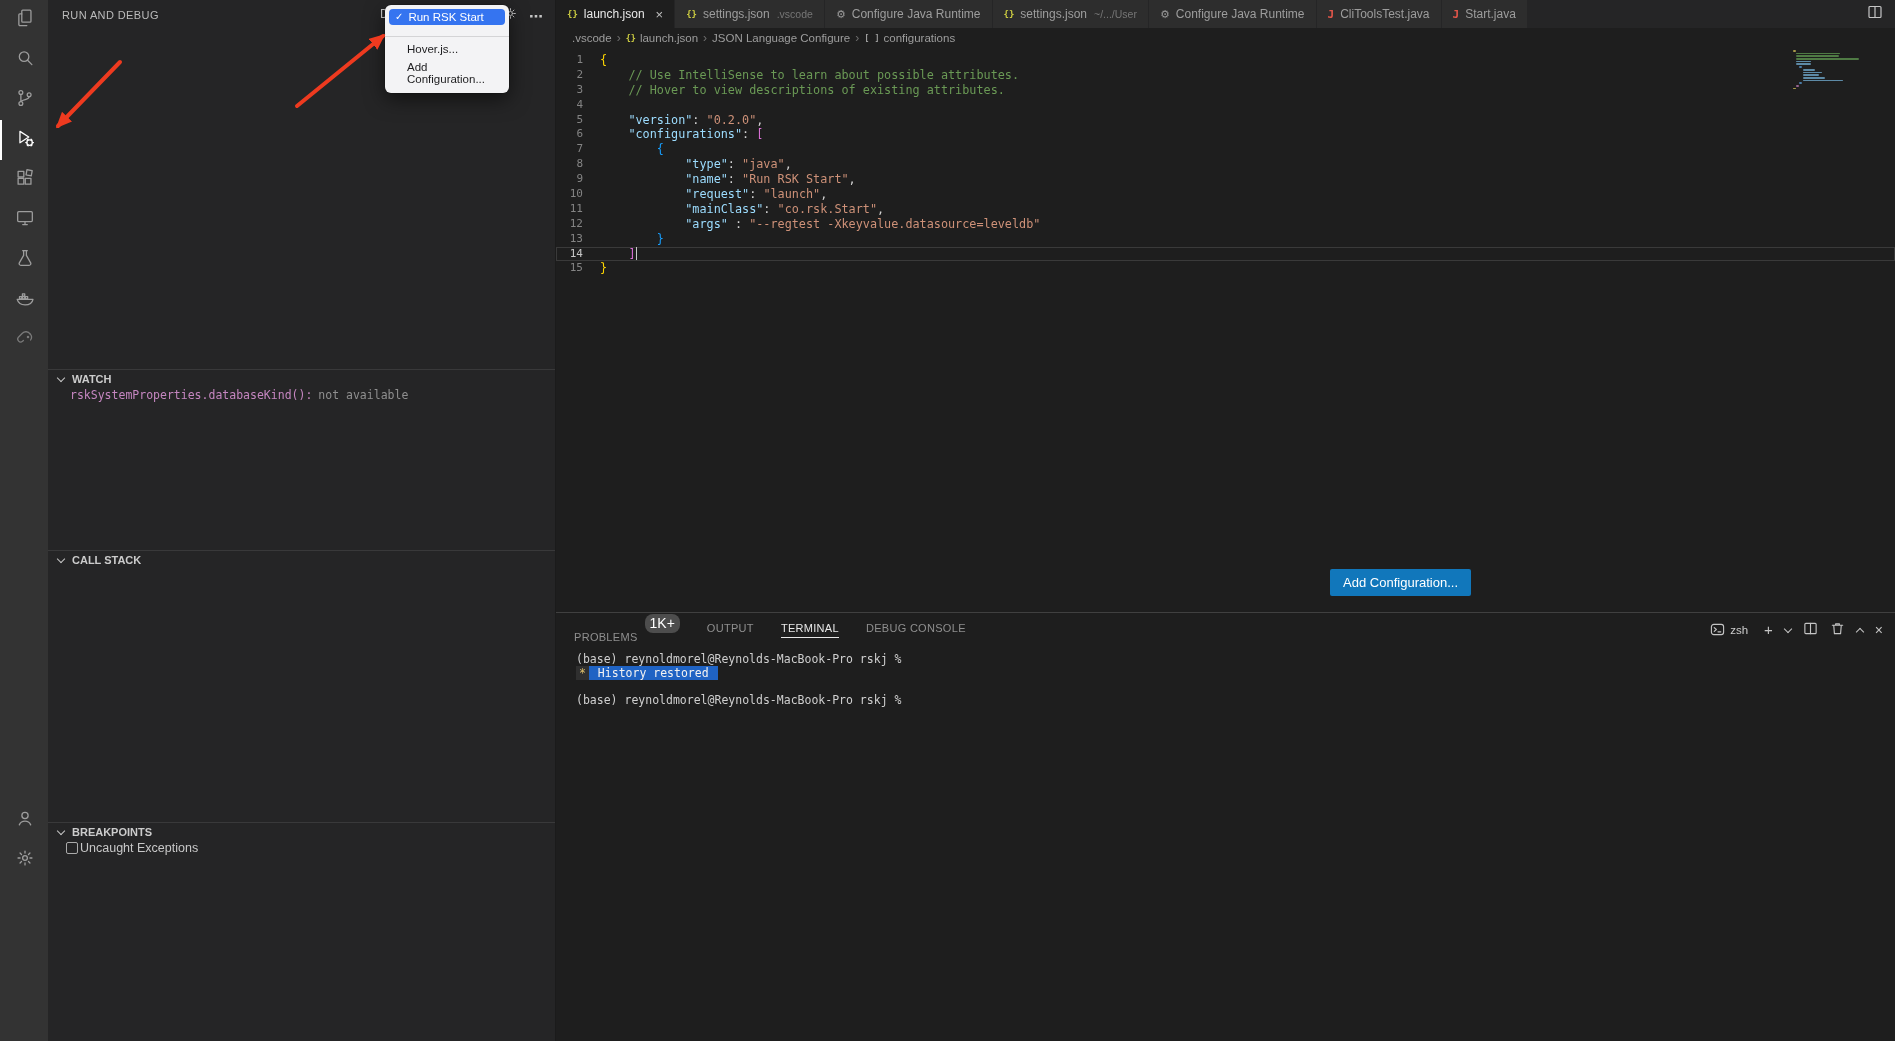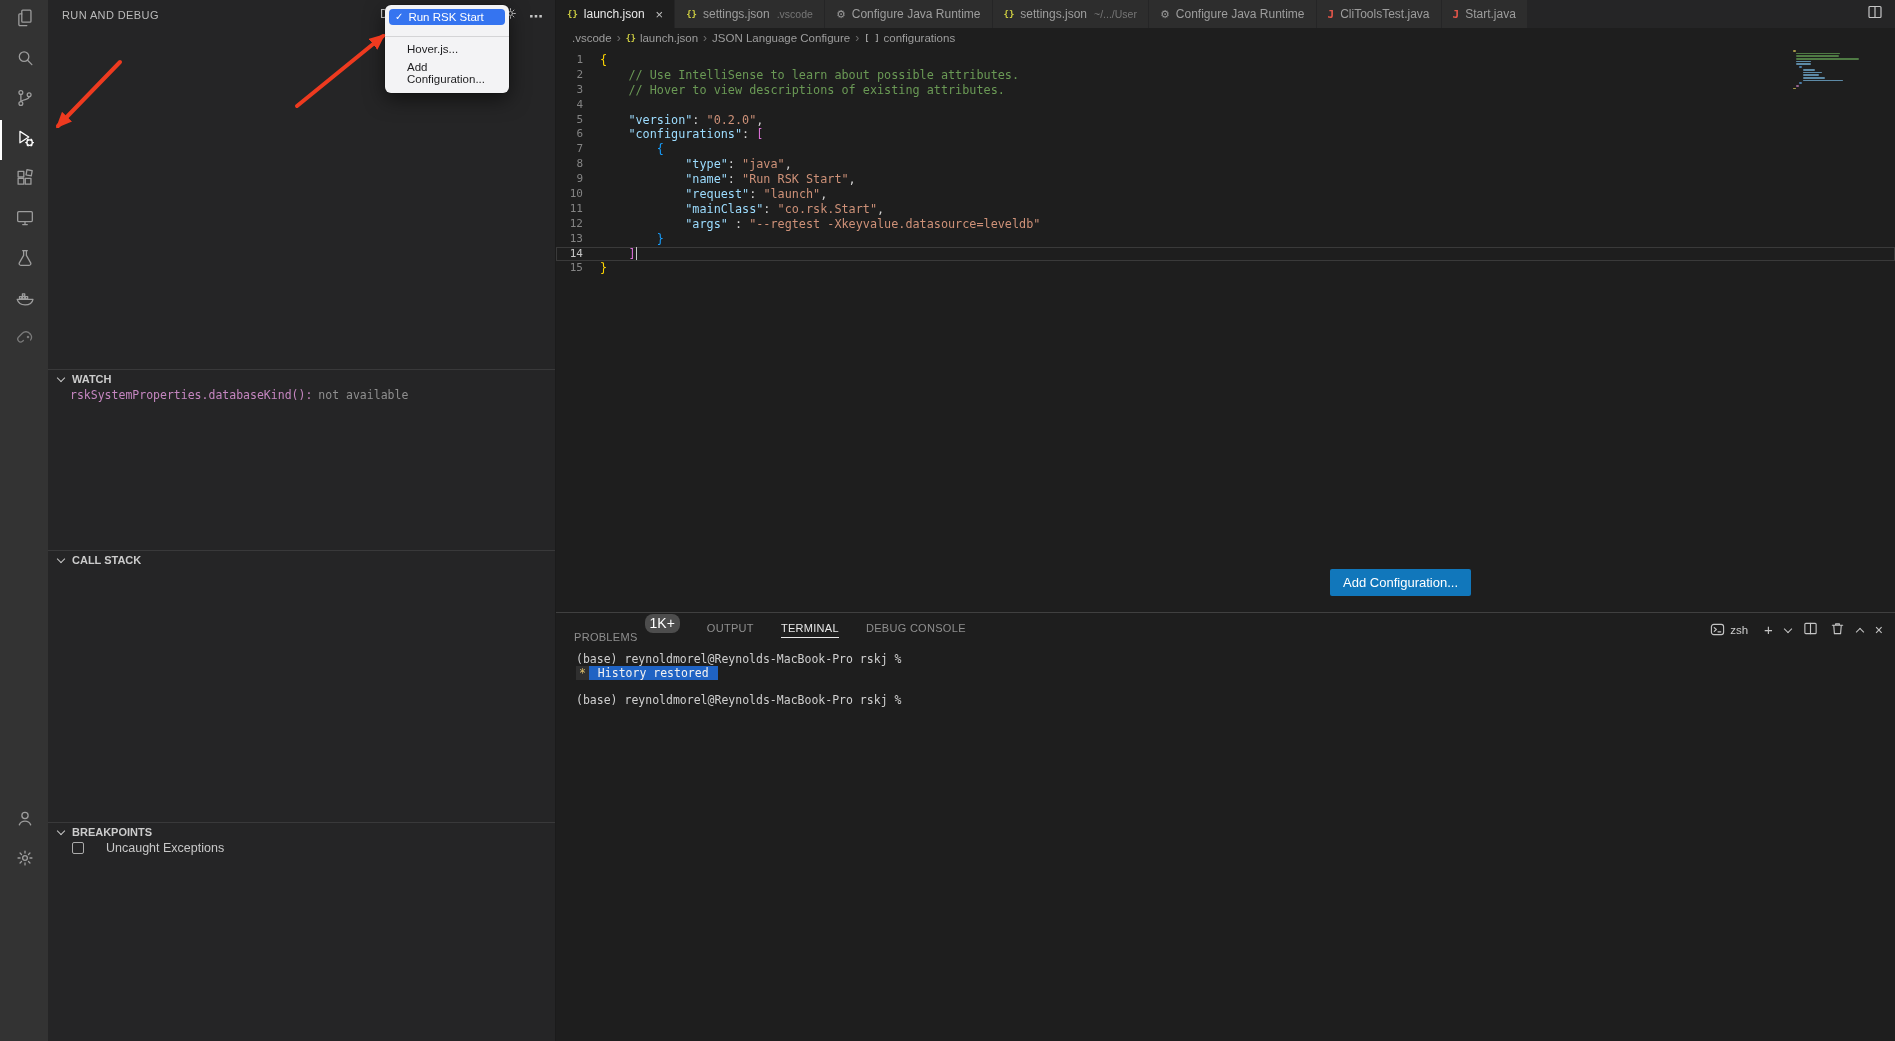--- a/index.html
+++ b/index.html
@@ -23,21 +23,21 @@
   .partial-d{position:absolute;left:332px;top:7px;font-size:12px;color:#cccccc;cursor:pointer}
   .sb-actions{position:absolute;right:12px;top:6px;display:flex;gap:11px;align-items:center;color:#c5c5c5}
   .sb-actions svg{stroke:#c5c5c5;fill:none;stroke-width:1.2;stroke-linecap:round}
   .sb-more{font-size:14px;font-weight:bold;line-height:10px;cursor:pointer}
   .section{position:absolute;left:0;width:100%;border-top:1px solid rgba(110,110,110,.28)}
   .section-header{height:18px;display:flex;align-items:center;padding-left:8px;font-size:11px;font-weight:bold;color:#cccccc;cursor:pointer}
   .chev{width:6px;height:6px;border-right:1.3px solid #c5c5c5;border-bottom:1.3px solid #c5c5c5;transform:rotate(45deg);margin:-2px 8px 0 2px;flex:none}
   .watch-row{position:absolute;left:22px;top:388px;font-family:"DejaVu Sans Mono",monospace;font-size:11.5px;white-space:pre;cursor:pointer}
   .watch-expr{color:#c586c0}
   .watch-val{color:#8f8f8f;margin-left:6px}
-  .bp-row{position:absolute;left:24px;top:841px;display:flex;align-items:center;gap:22px;font-size:12.5px;color:#c8c8c8;cursor:pointer}
+  .bp-row{position:absolute;left:18px;top:841px;display:flex;align-items:center;gap:2px;font-size:12.5px;color:#c8c8c8;cursor:pointer}
   .bp-check{width:12px;height:12px;border:1px solid #ababab;border-radius:2px;background:transparent;flex:none}
 
   
   .menu{position:absolute;left:385px;top:5px;width:124px;background:#f3f3f5;border-radius:6px;box-shadow:0 6px 20px rgba(0,0,0,.55),0 0 0 .5px rgba(0,0,0,.25);z-index:70;padding:3px 0 5px;font-size:11.5px;color:#1d1d1f}
   .menu-item.selected{margin:1px 4px 0;background:#3574f0;color:#ffffff;border-radius:4px;display:flex;align-items:center;padding:2px 6px;gap:5px;cursor:pointer}
   .menu-check{font-size:10px;line-height:10px}
   .menu-gap{height:9px}
   .menu-sep{height:1px;background:#d4d4d6;margin:2px 0 3px}
   .menu-item.plain{padding:3px 6px 3px 22px;cursor:pointer}
 

